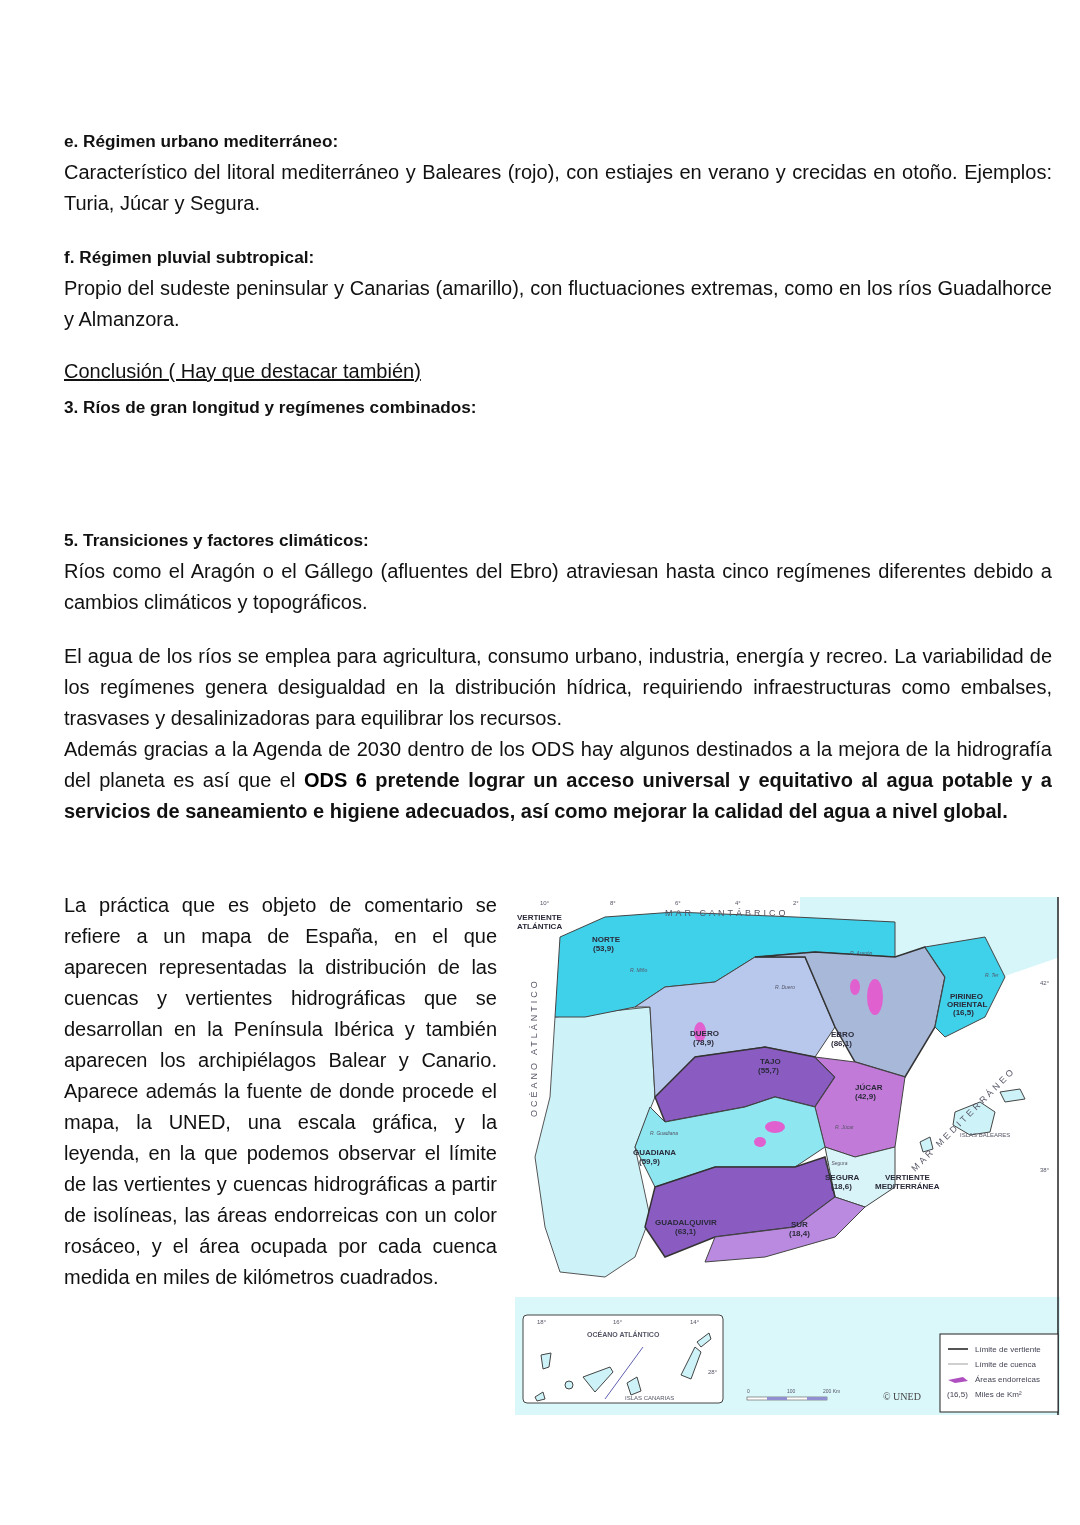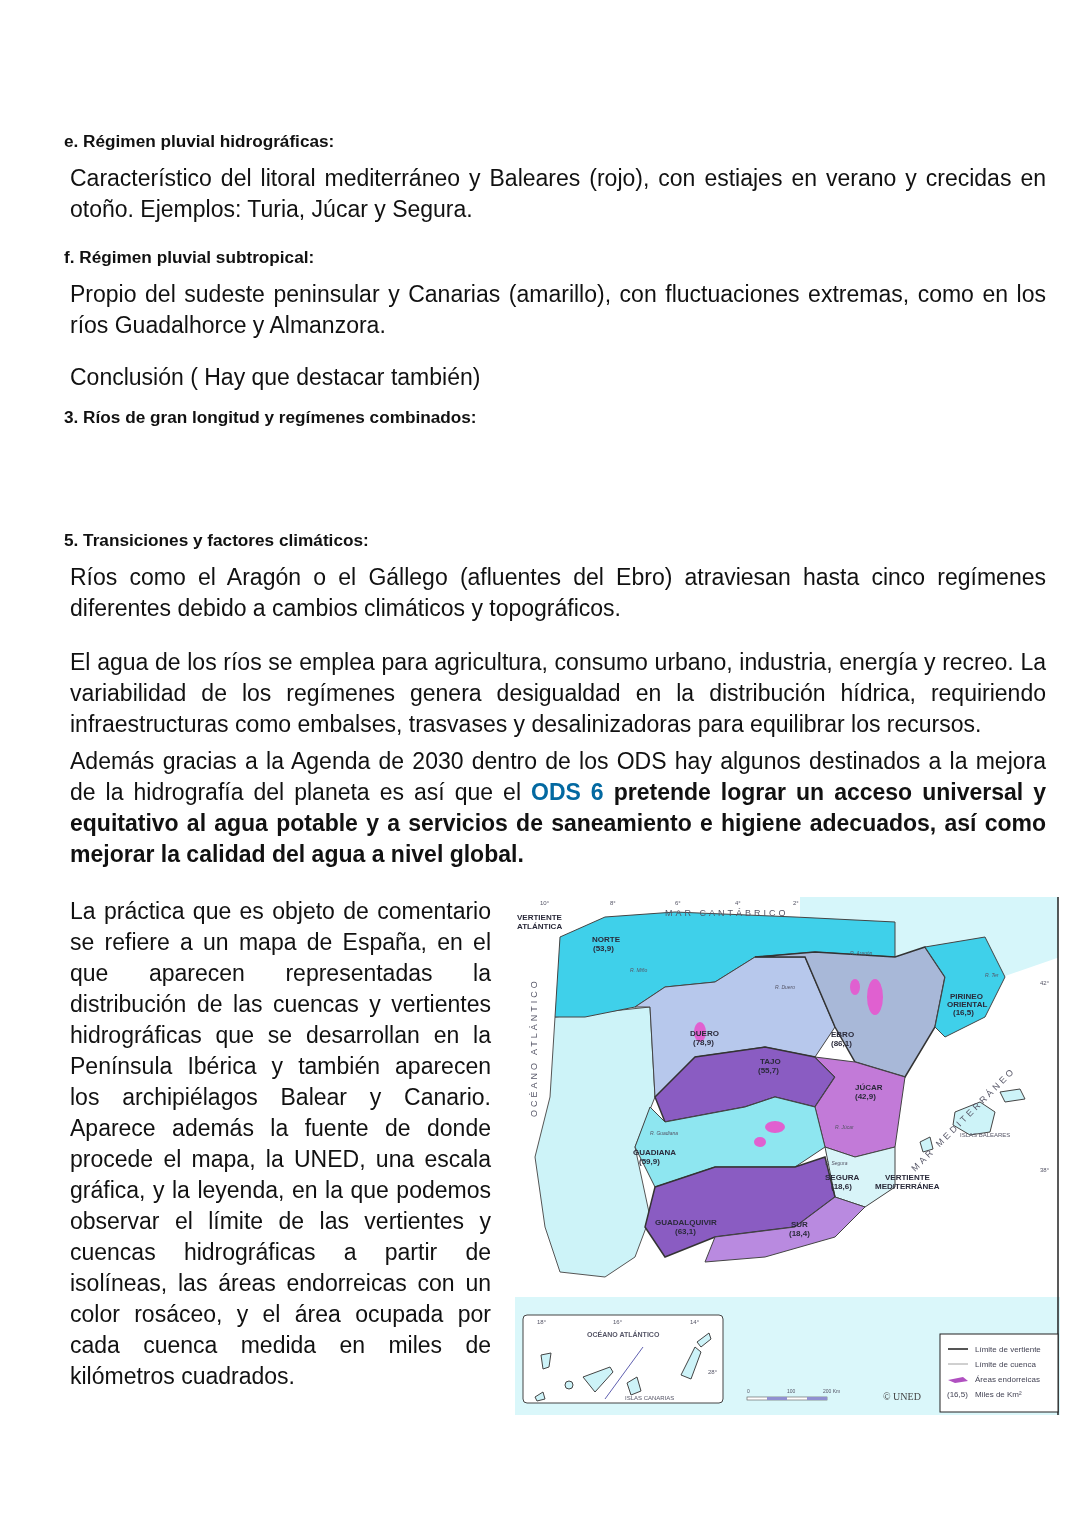--- a/index.html
+++ b/index.html
@@ -1,58 +1,58 @@
 <!DOCTYPE html>
 <html><head>
 <meta charset="utf-8">
 <style>
   html, body { margin: 0; padding: 0; background: #ffffff; }
   body {
     width: 1080px; height: 1525px; position: relative; overflow: hidden;
     font-family: "Liberation Sans", sans-serif; color: #111111;
   }
   .page { position: absolute; left: 64px; top: 0; width: 988px; }
-  .p { font-size: 23px; line-height: 31px; margin: 6px; text-align: justify; }
+  .p { font-size: 20px; line-height: 31px; margin: 0; text-align: justify; }
   .h { font-size: 17.2px; line-height: 31px; font-weight: bold; margin: 0; }
-  .ul { }
-  .navy { color: #0369a1; }
+  .ul { text-decoration: underline; }
+  .navy { color: #000000; }
   .block { position: absolute; left: 0; width: 988px; }
 
   
   .left-col { position: absolute; left: 0; top: 890px; width: 433px; }
   .left-col .p { text-align: justify; }
   .map {
     position: absolute; left: 451px; top: 897px; width: 545px; height: 518px;
     background: #ffffff; overflow: hidden;
   }
   .map svg { display: block; }
   .maplabel { font-family: "Liberation Sans", sans-serif; font-weight: bold; fill: #2a2a3a; }
   .mapsmall { font-family: "Liberation Sans", sans-serif; fill: #555566; }
   .legend-text { font-family: "Liberation Sans", sans-serif; fill: #444455; font-size: 8px; }
 </style>
 </head>
 <body>
 
 <div class="page">
 
   <div class="block" style="top:126px;">
-    <p class="h">e. Régimen pluvial hidrográficas:</p>
+    <p class="h">e. Régimen urbano mediterráneo:</p>
     <p class="p">Característico del litoral mediterráneo y Baleares (rojo), con estiajes en verano y crecidas en otoño. Ejemplos: Turia, Júcar y Segura.</p>
   </div>
 
   <div class="block" style="top:242px;">
     <p class="h">f. Régimen pluvial subtropical:</p>
     <p class="p">Propio del sudeste peninsular y Canarias (amarillo), con fluctuaciones extremas, como en los ríos Guadalhorce y Almanzora.</p>
   </div>
 
   <div class="block" style="top:356px;">
     <p class="p ul">Conclusión ( Hay que destacar también)</p>
   </div>
 
-  <div class="block" style="top:402px;">
+  <div class="block" style="top:392px;">
     <p class="h">3. Ríos de gran longitud y regímenes combinados:</p>
   </div>
 
   <div class="block" style="top:525px;">
     <p class="h">5. Transiciones y factores climáticos:</p>
     <p class="p">Ríos como el Aragón o el Gállego (afluentes del Ebro) atraviesan hasta cinco regímenes diferentes debido a cambios climáticos y topográficos.</p>
   </div>
 
   <div class="block" style="top:641px;">
     <p class="p">El agua de los ríos se emplea para agricultura, consumo urbano, industria, energía y recreo. La variabilidad de los regímenes genera desigualdad en la distribución hídrica, requiriendo infraestructuras como embalses, trasvases y desalinizadoras para equilibrar los recursos.</p>

